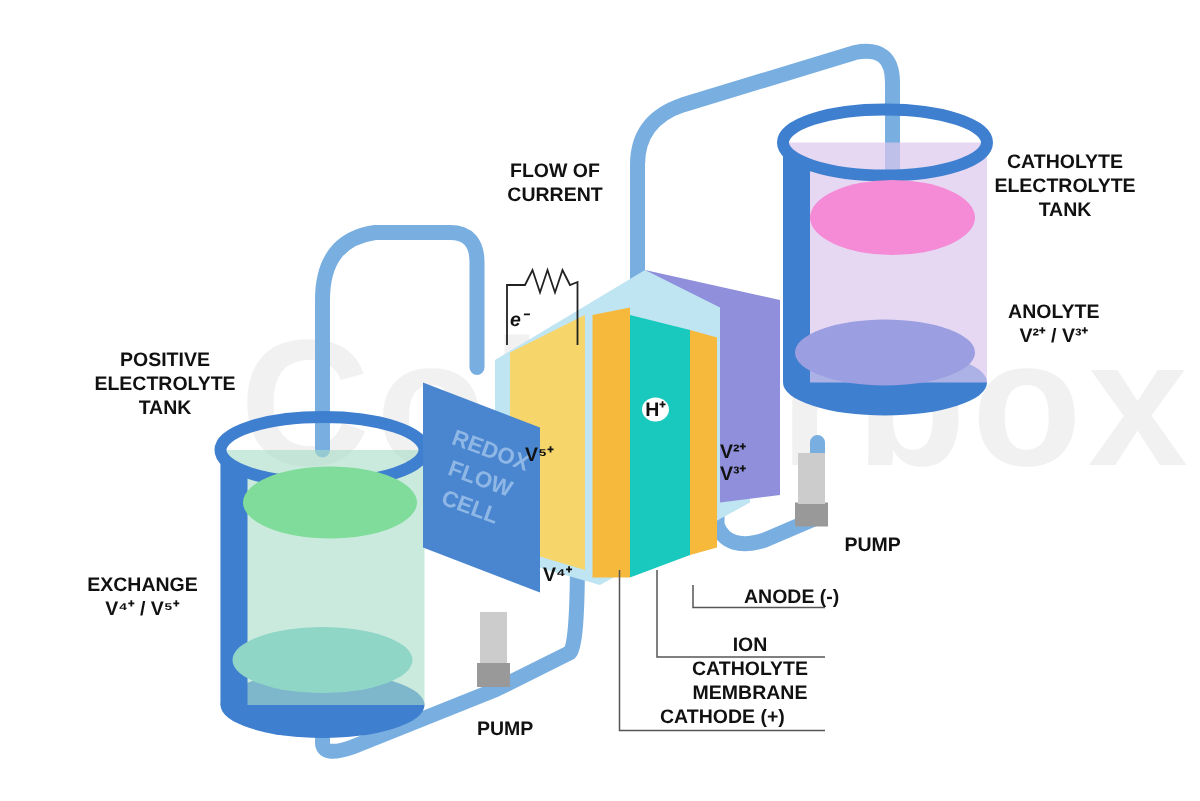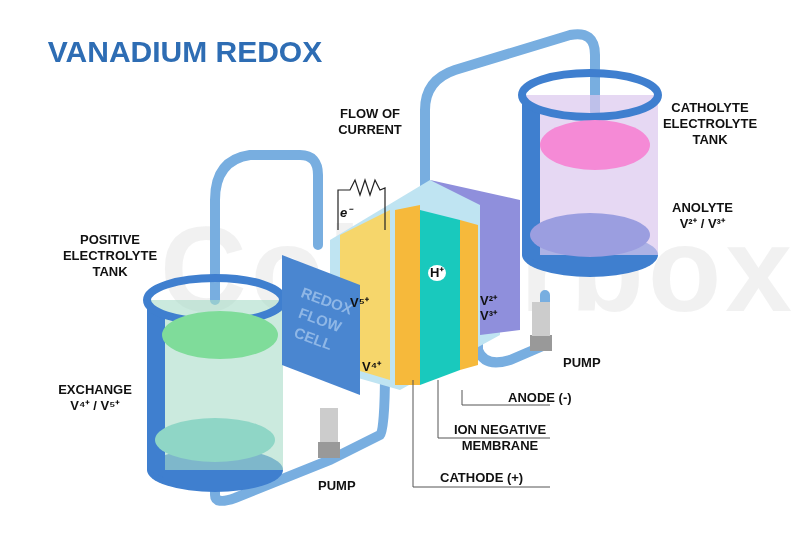--- a/index.html
+++ b/index.html
@@ -59,21 +59,20 @@
       <rect x="530" y="335" width="22" height="16" fill="#999"></rect>
       <rect x="532" y="302" width="18" height="34" fill="#ccc"></rect>
     </g>
 
   <polyline points="462,390 462,405 550,405" fill="none" stroke="#555" stroke-width="1"></polyline>
   <polyline points="438,380 438,438 550,438" fill="none" stroke="#555" stroke-width="1"></polyline>
   <polyline points="413,380 413,487 550,487" fill="none" stroke="#555" stroke-width="1"></polyline>
 </svg>
 
 <div class="title">
-  <div>VANADIUM REDOX</div>
 </div>
 
 <div class="lbl" style="left:330px;top:106px;width:80px;">
   <div>FLOW OF</div>
     <div>CURRENT</div>
 </div>
 <div class="lbl" style="left:60px;top:232px;width:100px;">
   <div>POSITIVE</div>
     <div>ELECTROLYTE</div>
     <div>TANK</div>
@@ -86,30 +85,30 @@
 <div class="lbl" style="left:55px;top:382px;width:80px;">
   <div>EXCHANGE</div>
     <div>V⁴⁺ / V⁵⁺</div>
 </div>
 <div class="lbl" style="left:665px;top:200px;width:75px;">
   <div>ANOLYTE</div>
     <div>V²⁺ / V³⁺</div>
 </div>
 <div class="lbl" style="left:318px;top:478px;">PUMP</div>
 <div class="lbl" style="left:563px;top:355px;">PUMP</div>
-<div class="lbl" style="left:508px;top:390px;text-align:center;">ANODE (-)</div>
+<div class="lbl" style="left:496px;top:390px;text-align:center;">ANODE (-)</div>
 <div class="lbl" style="left:450px;top:422px;width:100px;">
-  <div>ION NEGATIVE</div>
+  <div>ION CATHOLYTE</div>
     <div>MEMBRANE</div>
 </div>
 <div class="lbl" style="left:440px;top:470px;">CATHODE (+)</div>
 
 <div class="lbl" style="left:285px;top:290px;width:70px;color:#8fb7e6;font-size:15px;line-height:20px;transform:rotate(20deg);">
   <div>REDOX</div>
     <div>FLOW</div>
     <div>CELL</div>
 </div>
 <div class="lbl" style="left:350px;top:295px;">V⁵⁺</div>
-<div class="lbl" style="left:362px;top:359px;">V⁴⁺</div>
+<div class="lbl" style="left:362px;top:375px;">V⁴⁺</div>
 <div class="lbl" style="left:480px;top:248px;margin-top:45px;">V²⁺</div>
 <div class="lbl" style="left:480px;top:308px;">V³⁺</div>
 <div class="lbl" style="left:428px;top:265px;background:#fff;border-radius:50%;width:18px;">H⁺</div>
 <div class="lbl" style="left:340px;top:205px;font-style:italic;">e⁻</div>
 
 </body></html>

